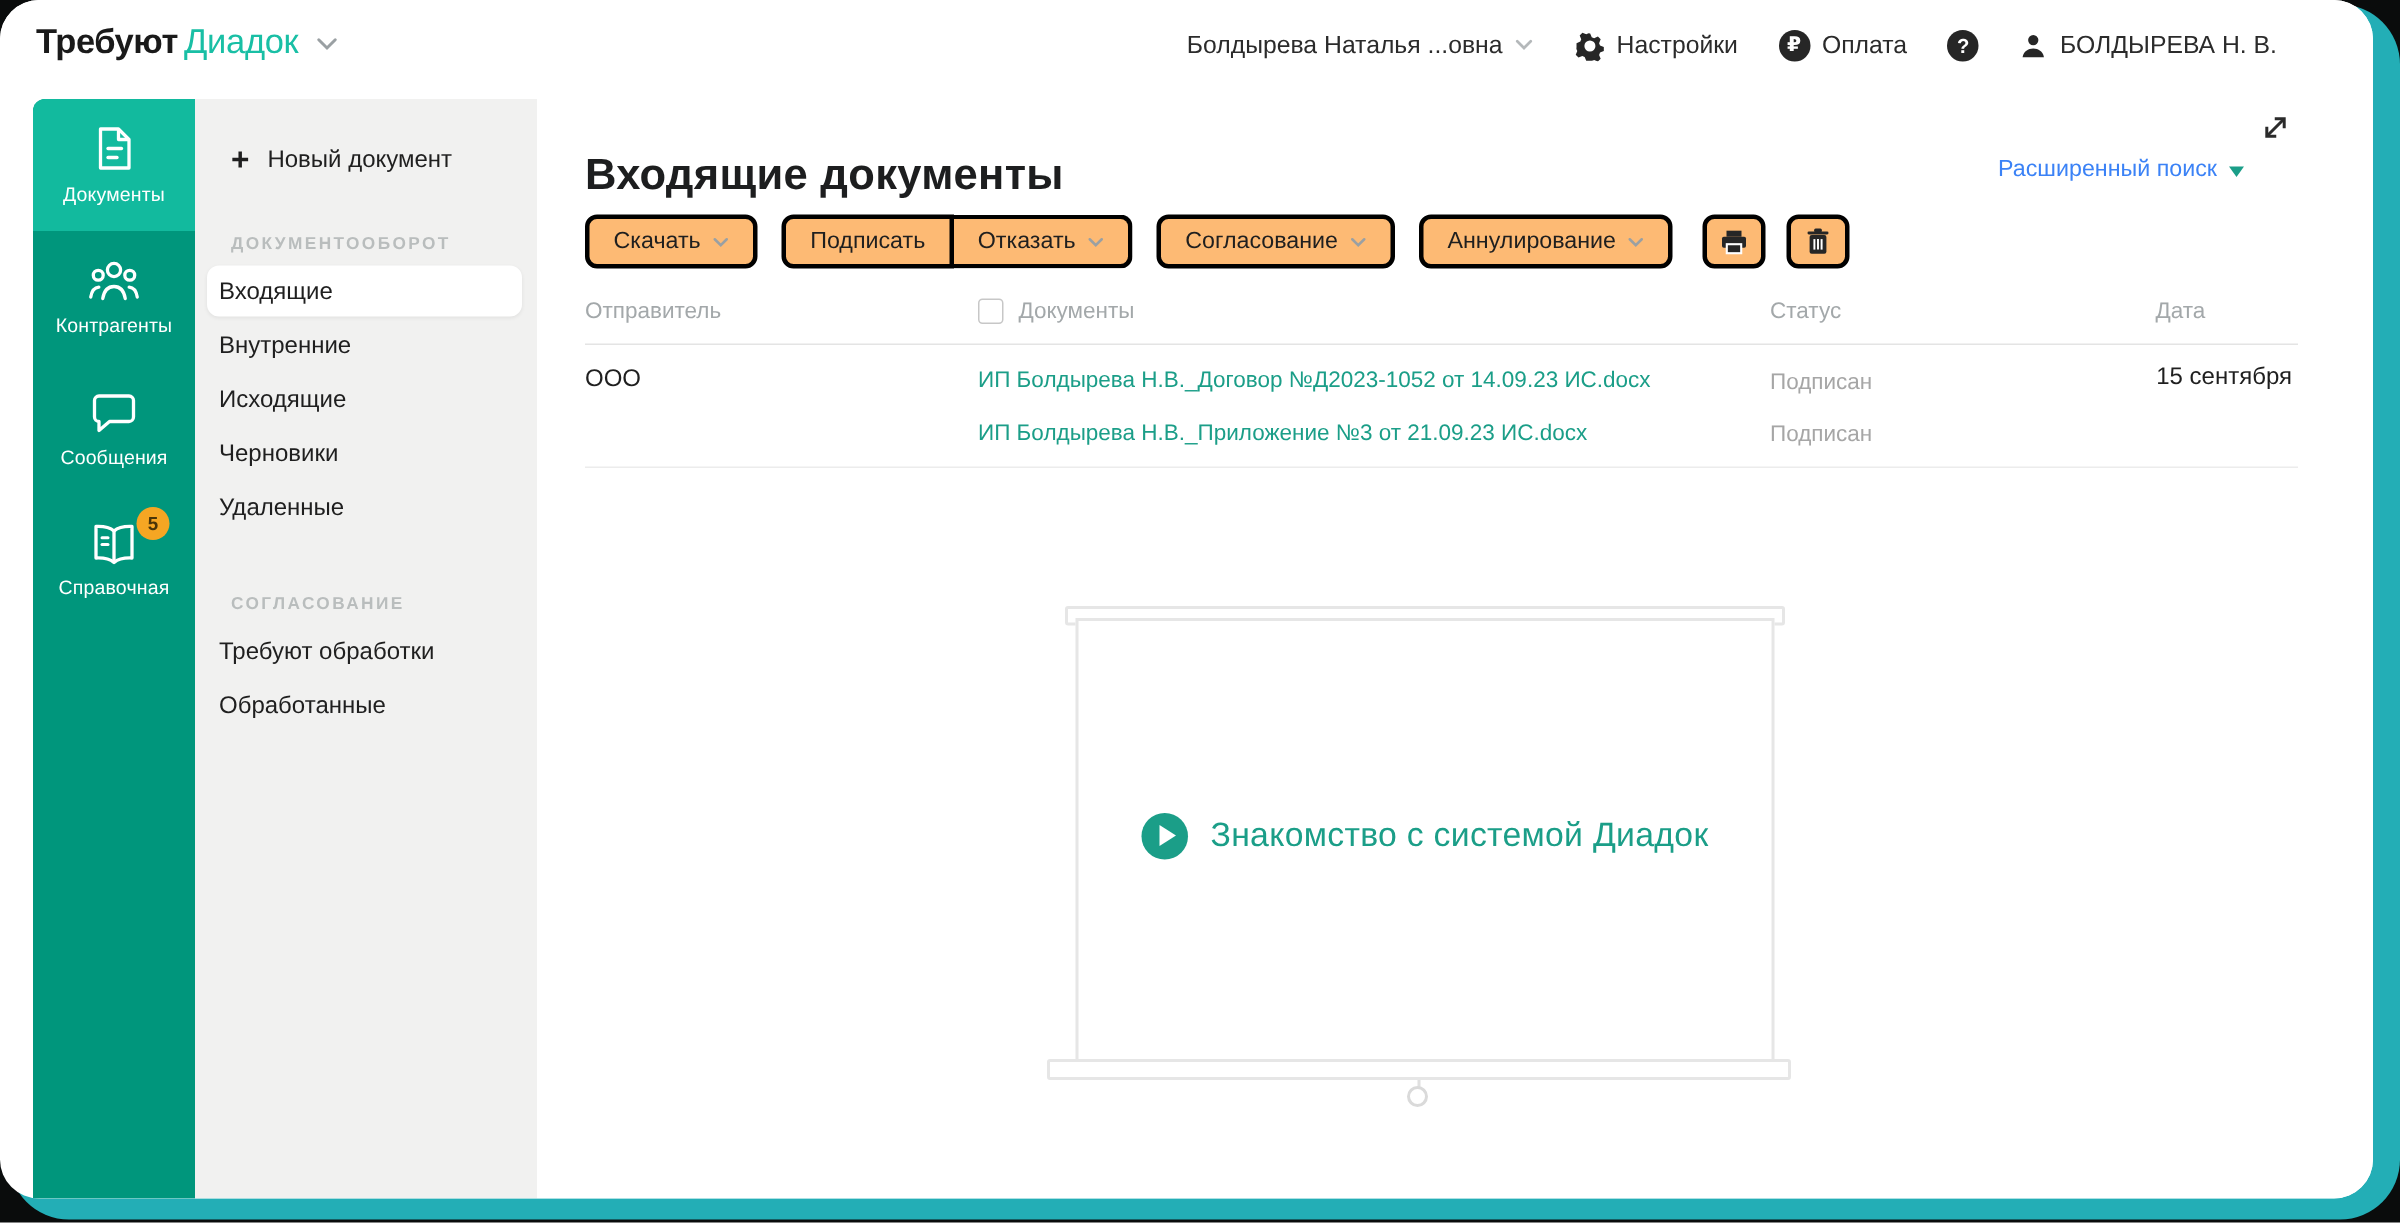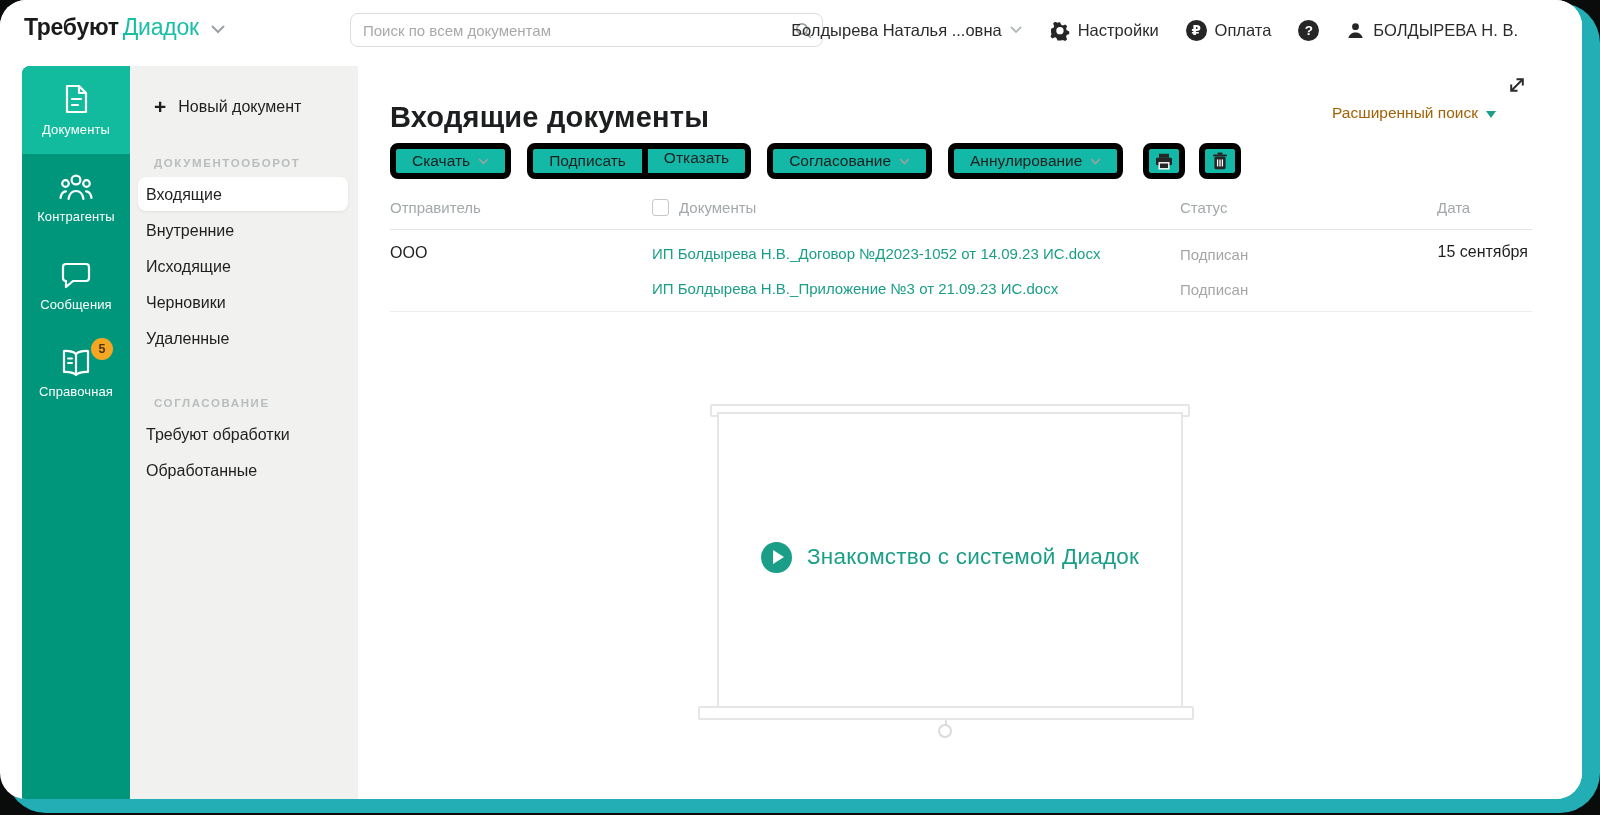--- a/index.html
+++ b/index.html
@@ -74,33 +74,33 @@
     border-radius:8px;box-shadow:0 1px 3px rgba(0,0,0,.07);
   }
   .nav-item span{position:relative;}
 
   
   .main{position:absolute;left:358px;top:60px;right:0;bottom:0;background:#fff;}
   .page-title{position:absolute;left:32px;top:22px;font-size:29px;font-weight:700;color:#1d1e1f;letter-spacing:.2px;}
   .expand{position:absolute;top:16px;right:56px;cursor:pointer;}
   .adv-search{
     position:absolute;top:44px;right:86px;display:flex;align-items:center;gap:8px;cursor:pointer;
-    font-size:15.5px;color:#a16207;
+    font-size:15.5px;color:#3b82f6;
   }
   .adv-search .tri{width:0;height:0;border-left:5.5px solid transparent;border-right:5.5px solid transparent;border-top:7px solid #1b9e88;margin-top:2px;}
 
   .toolbar{position:absolute;left:32px;top:83px;display:flex;align-items:center;}
   .btn{
-    height:36px;background:#14b8a6;border:6px solid #000000;border-radius:8px;
+    height:36px;background:#fdba74;border:3px solid #000000;border-radius:8px;
     font-size:15.5px;color:#1f1f1f;padding:0 16px;display:flex;align-items:center;gap:8px;
     cursor:pointer;font-family:inherit;white-space:nowrap;
   }
   .btn-group{display:flex;}
   .btn-group .btn:first-child{border-radius:8px 0 0 8px;}
-  .btn-group .btn:last-child{border-radius:0 8px 8px 0;border-left:none;flex-direction:column;}
+  .btn-group .btn:last-child{border-radius:0 8px 8px 0;border-left:none;}
   .icon-btn{width:42px;padding:0;justify-content:center;}
   .gap16{margin-left:16px;}
   .gap20{margin-left:20px;}
   .gap14{margin-left:14px;}
 
   .thead{position:absolute;top:139px;left:0;right:0;height:22px;font-size:15px;color:#a3a8aa;}
   .thead .h-sender{position:absolute;left:32px;}
   .thead .h-docs{position:absolute;left:294px;display:flex;align-items:center;gap:10px;}
   .thead .h-status{position:absolute;left:822px;}
   .thead .h-date{position:absolute;left:1079px;}
@@ -157,27 +157,20 @@
 
   <header class="topbar">
     <div class="logo">
       <span class="logo-kontur">Требуют</span>
       <span class="logo-diadoc">Диадок</span>
       <svg class="chev" width="14" height="9" viewBox="0 0 14 9">
           <polyline points="1.5,1.5 7,7 12.5,1.5" fill="none" stroke="#9aa0a3" stroke-width="2" stroke-linecap="round"></polyline>
         </svg>
     </div>
 
-    <div class="search">
-      <input placeholder="Поиск по всем документам" style="">
-      <svg width="17" height="17" viewBox="0 0 17 17">
-          <circle cx="7" cy="7" r="5.2" fill="none" stroke="#9aa0a3" stroke-width="1.8"></circle>
-          <line x1="11" y1="11" x2="15.2" y2="15.2" stroke="#9aa0a3" stroke-width="1.8" stroke-linecap="round"></line>
-        </svg>
-    </div>
 
     <div class="topbar-right">
       <div class="tb-item">
         <span>Болдырева Наталья ...овна</span>
         <svg width="12" height="8" viewBox="0 0 12 8">
             <polyline points="1.5,1.5 6,6 10.5,1.5" fill="none" stroke="#b4b8ba" stroke-width="1.8" stroke-linecap="round"></polyline>
           </svg>
       </div>
       <div class="tb-item">
         <svg width="21" height="21" viewBox="0 0 24 24">

